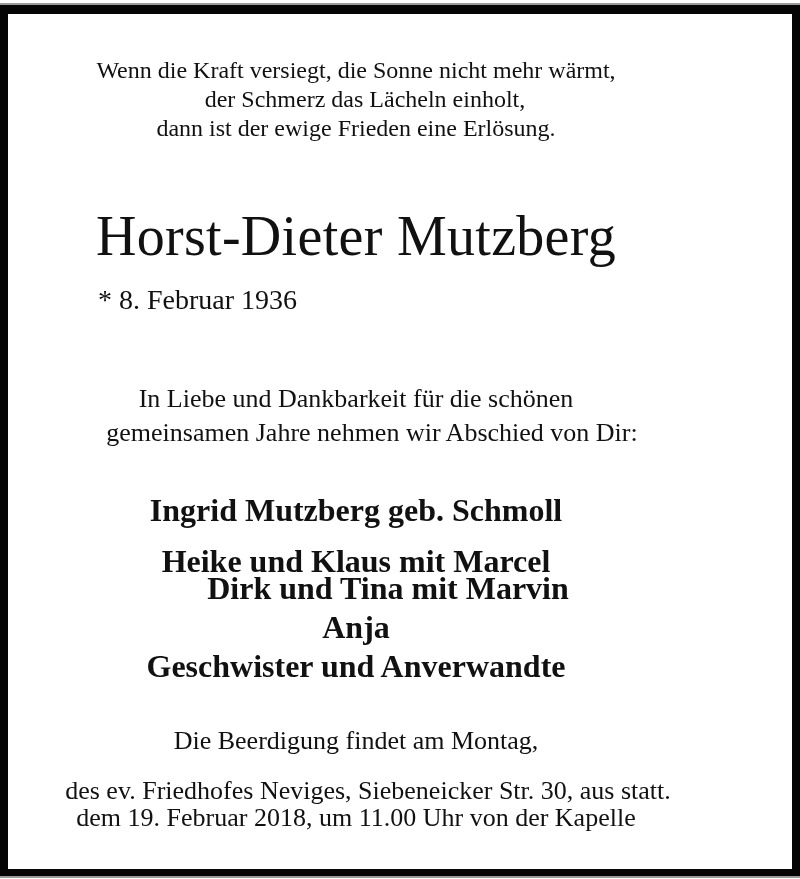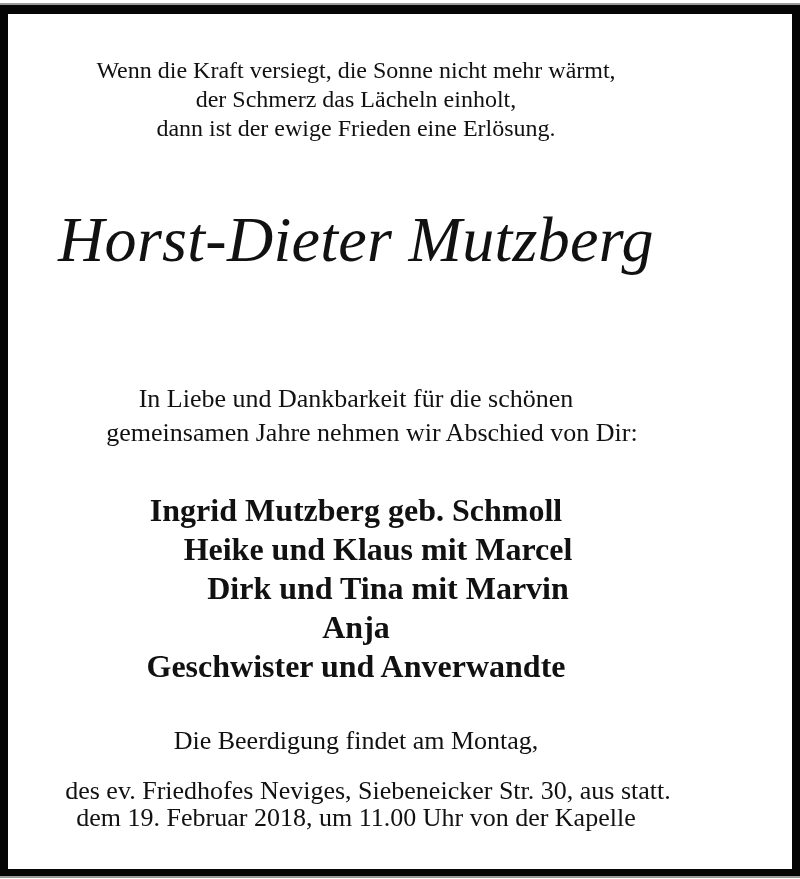--- a/index.html
+++ b/index.html
@@ -42,23 +42,22 @@
     .line {
       position: absolute;
       left: 0;
       width: 712px;
       text-align: center;
       white-space: nowrap;
       line-height: 1;
     }
     .quote { font-size: 24px; }
     .name {
-      font-size: 64px;
+      font-size: 56px;
       letter-spacing: 0.3px;
-      font-style: italic;
     }
     .dates {
       position: absolute;
       left: 98px;
       width: 604px;
       font-size: 28px;
       line-height: 1;
       display: flex;
       justify-content: space-between;
       white-space: nowrap;
@@ -71,33 +70,34 @@
     .funeral { font-size: 26px; }
   </style>
 </head>
 <body>
 
 <div class="top-line"></div>
 
 <div class="frame"></div>
 
 <div class="line quote" style="top:58px;">Wenn die Kraft versiegt, die Sonne nicht mehr wärmt,</div>
-<div class="line quote" style="top:87px;">der Schmerz das Lächeln einholt,</div>
+<div class="line quote" style="top:87px;padding-left:9px;">der Schmerz das Lächeln einholt,</div>
 <div class="line quote" style="top:116px;">dann ist der ewige Frieden eine Erlösung.</div>
 
 <div class="line name" style="top:208px;">Horst-Dieter Mutzberg</div>
 
 <div class="dates" style="top:286px;">
+  <span>* 8. Februar 1936</span>
 </div>
 
 <div class="line dedication" style="top:386px;">In Liebe und Dankbarkeit für die schönen</div>
 <div class="line dedication" style="top:420px;padding-left:16px;">gemeinsamen Jahre nehmen wir Abschied von Dir:</div>
 
 <div class="line mourner" style="top:494px;">Ingrid Mutzberg geb. Schmoll</div>
-<div class="line mourner" style="top:533px;padding-left:22px;">Heike und Klaus mit Marcel</div>
+<div class="line mourner" style="top:545px;">Heike und Klaus mit Marcel</div>
 <div class="line mourner" style="top:572px;margin-left:32px;">Dirk und Tina mit Marvin</div>
 <div class="line mourner" style="top:611px;">Anja</div>
 <div class="line mourner" style="top:650px;">Geschwister und Anverwandte</div>
 
 <div class="line funeral" style="top:728px;">Die Beerdigung findet am Montag,</div>
 <div class="line funeral" style="top:805px;">dem 19. Februar 2018, um 11.00 Uhr von der Kapelle</div>
 <div class="line funeral" style="top:778px;margin-left:12px;">des ev. Friedhofes Neviges, Siebeneicker Str. 30, aus statt.</div>
 
 <div class="bottom-line"></div>
 

